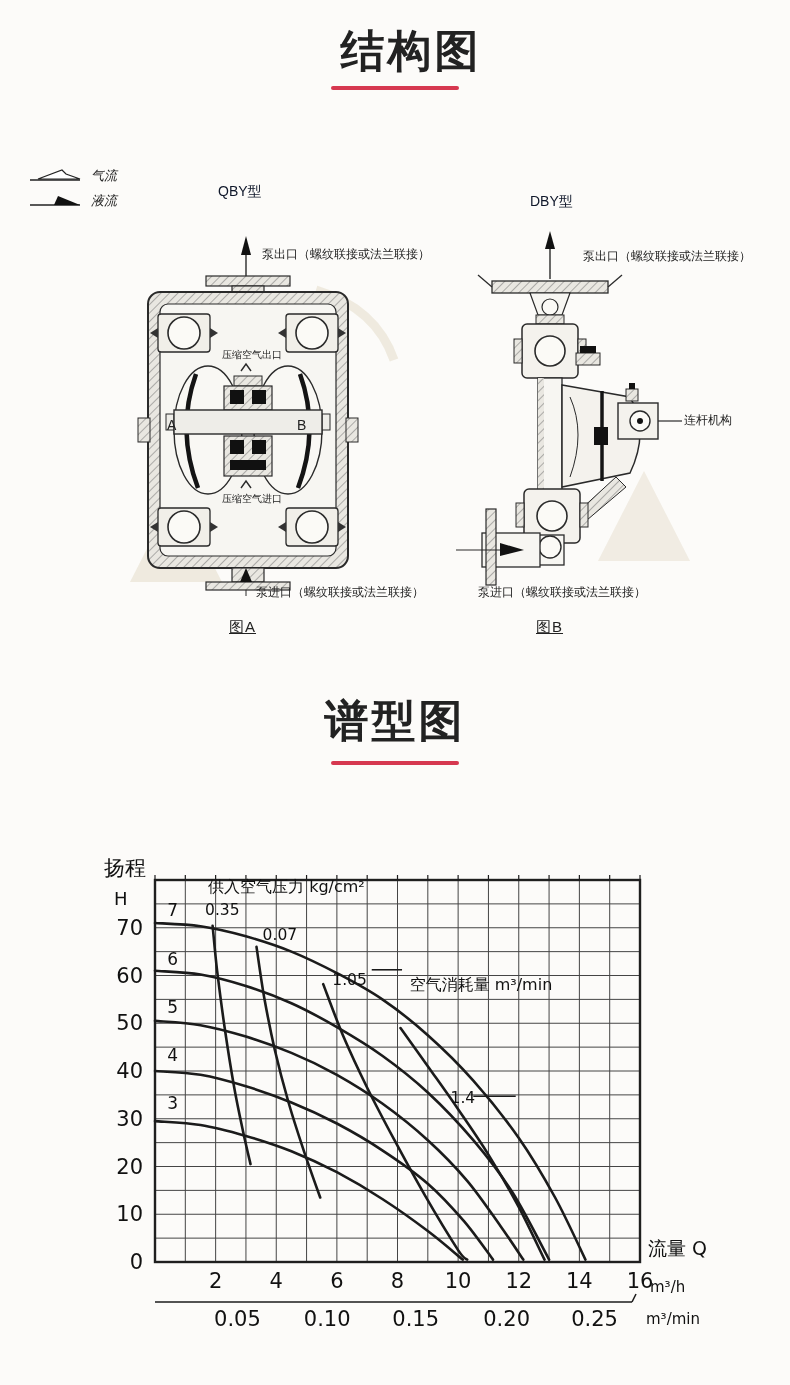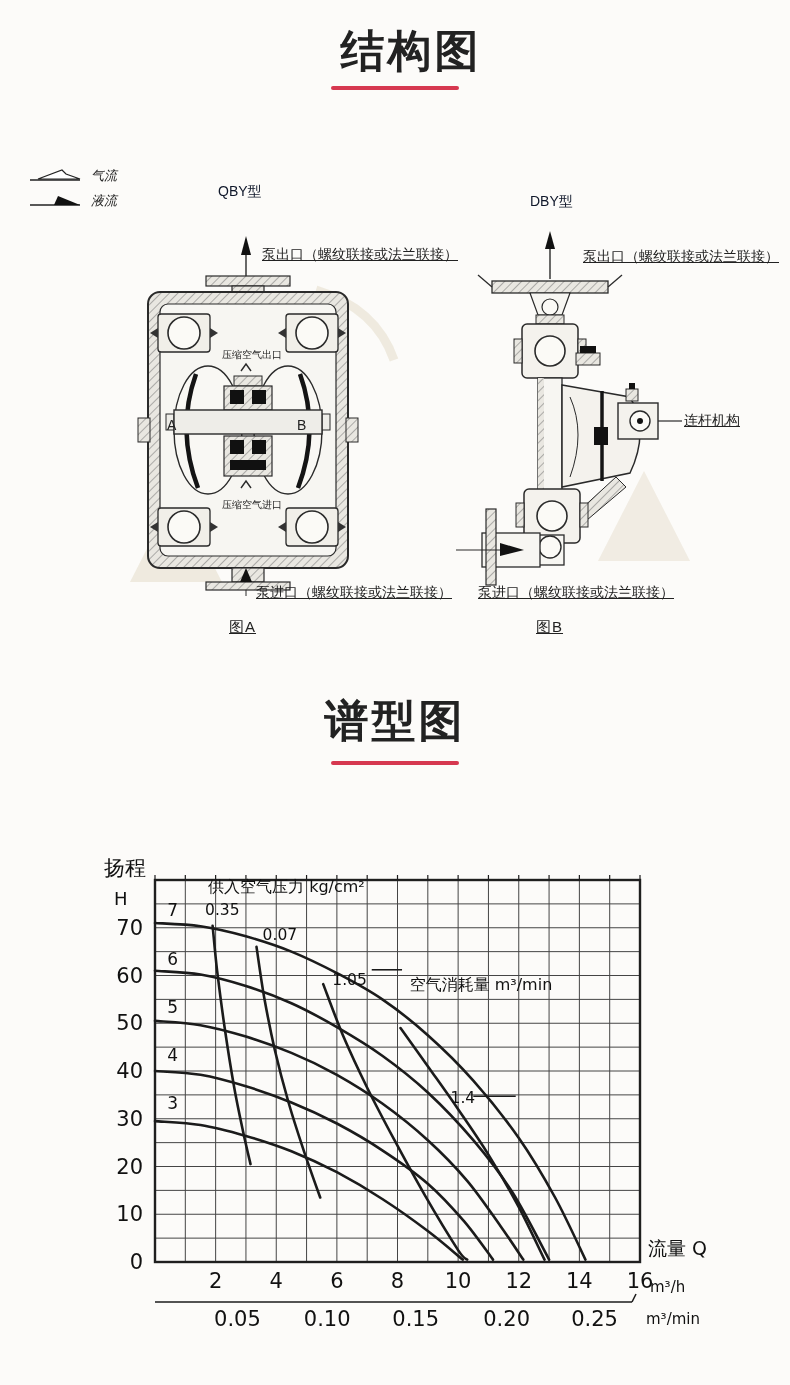--- a/index.html
+++ b/index.html
@@ -1,21 +1,21 @@
 <!DOCTYPE html>
 <html><head>
 <meta charset="utf-8">
 <style>
   html,body{margin:0;padding:0;background:#ffffff;}
   #page{position:relative;width:790px;height:1385px;background:#fcfbf9;overflow:hidden;
         font-family:"Liberation Sans","DejaVu Sans",sans-serif;color:#1b1b1b;}
   .sec-title{position:absolute;left:0;width:790px;text-align:center;font-size:44px;font-weight:bold;
              letter-spacing:3px;color:#222;}
   .underline{position:absolute;left:331px;width:128px;height:4px;border-radius:2px;background:#d63850;}
-  .lbl{position:absolute;font-size:14px;color:#222;white-space:nowrap;text-decoration:underline;}
+  .lbl{position:absolute;font-size:12px;color:#222;white-space:nowrap;}
   .lbl-sm{position:absolute;font-size:10px;color:#222;white-space:nowrap;}
   .chamber-letter{position:absolute;font-size:14px;color:#222;font-weight:500;}
   .fig-caption{position:absolute;font-size:15px;color:#222;letter-spacing:1px;text-decoration:underline;}
   .type-label{position:absolute;font-size:14px;color:#0f172a;}
   .legend{position:absolute;left:28px;top:163px;}
   .legend-row{display:flex;align-items:center;height:25px;font-style:italic;}
   .legend-row .txt{font-size:13px;margin-left:7px;color:#222;}
   svg{position:absolute;}
   #qby-svg{left:130px;top:230px;}
   #dby-svg{left:450px;top:225px;}
@@ -114,21 +114,21 @@
       <rect x="102" y="338" width="32" height="14" fill="url(#hA)" stroke-width="1.2"></rect>
       <rect x="76" y="352" width="84" height="8" fill="url(#hA)" stroke-width="1.2"></rect>
       <polygon points="110,352 122,352 116,338" fill="#111" stroke="none"></polygon>
     </g>
   </svg>
 
   <span class="lbl" style="left:262px;top:246px;">泵出口（螺纹联接或法兰联接）</span>
   <span class="lbl-sm" style="left:222px;top:348px;">压缩空气出口</span>
   <span class="chamber-letter" style="left:167px;top:417px;">A</span>
   <span class="chamber-letter" style="left:297px;top:417px;">B</span>
-  <span class="lbl-sm" style="left:222px;top:492px;margin-top:6px;">压缩空气进口</span>
+  <span class="lbl-sm" style="left:222px;top:492px;">压缩空气进口</span>
   <span class="lbl" style="left:256px;top:584px;">泵进口（螺纹联接或法兰联接）</span>
   <span class="fig-caption" style="left:229px;top:618px;">图A</span>
 
   <svg id="dby-svg" width="260" height="420" viewBox="0 0 260 420">
     <defs>
       <pattern id="hB" width="6" height="6" patternUnits="userSpaceOnUse" patternTransform="rotate(45)">
         <rect width="6" height="6" fill="#e9e7e1"></rect>
         <line x1="0" y1="0" x2="0" y2="6" stroke="#6e6e6e" stroke-width="1"></line>
       </pattern>
     </defs>

